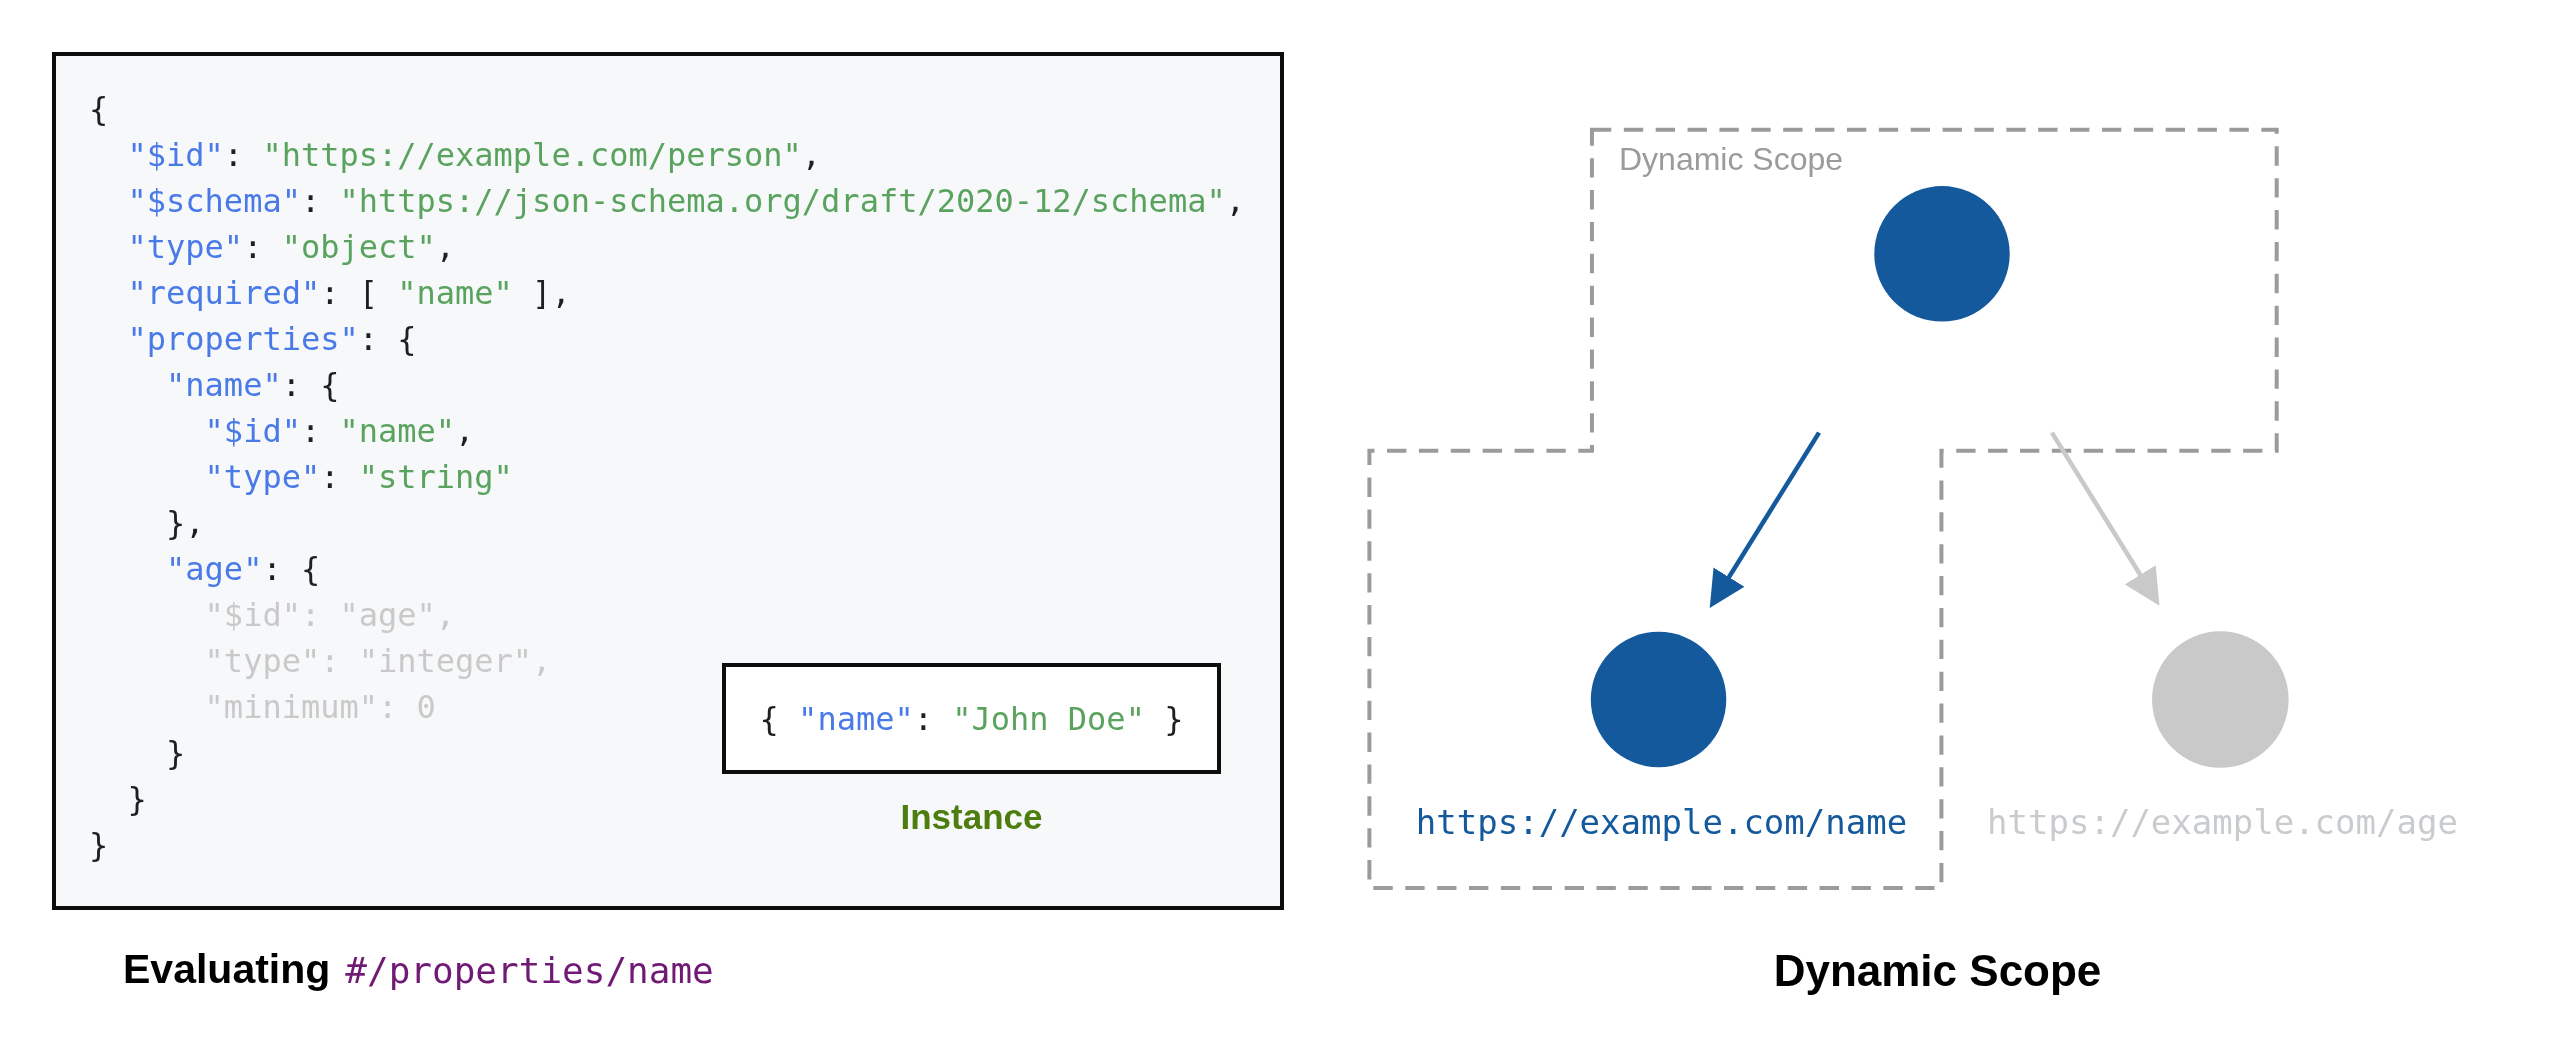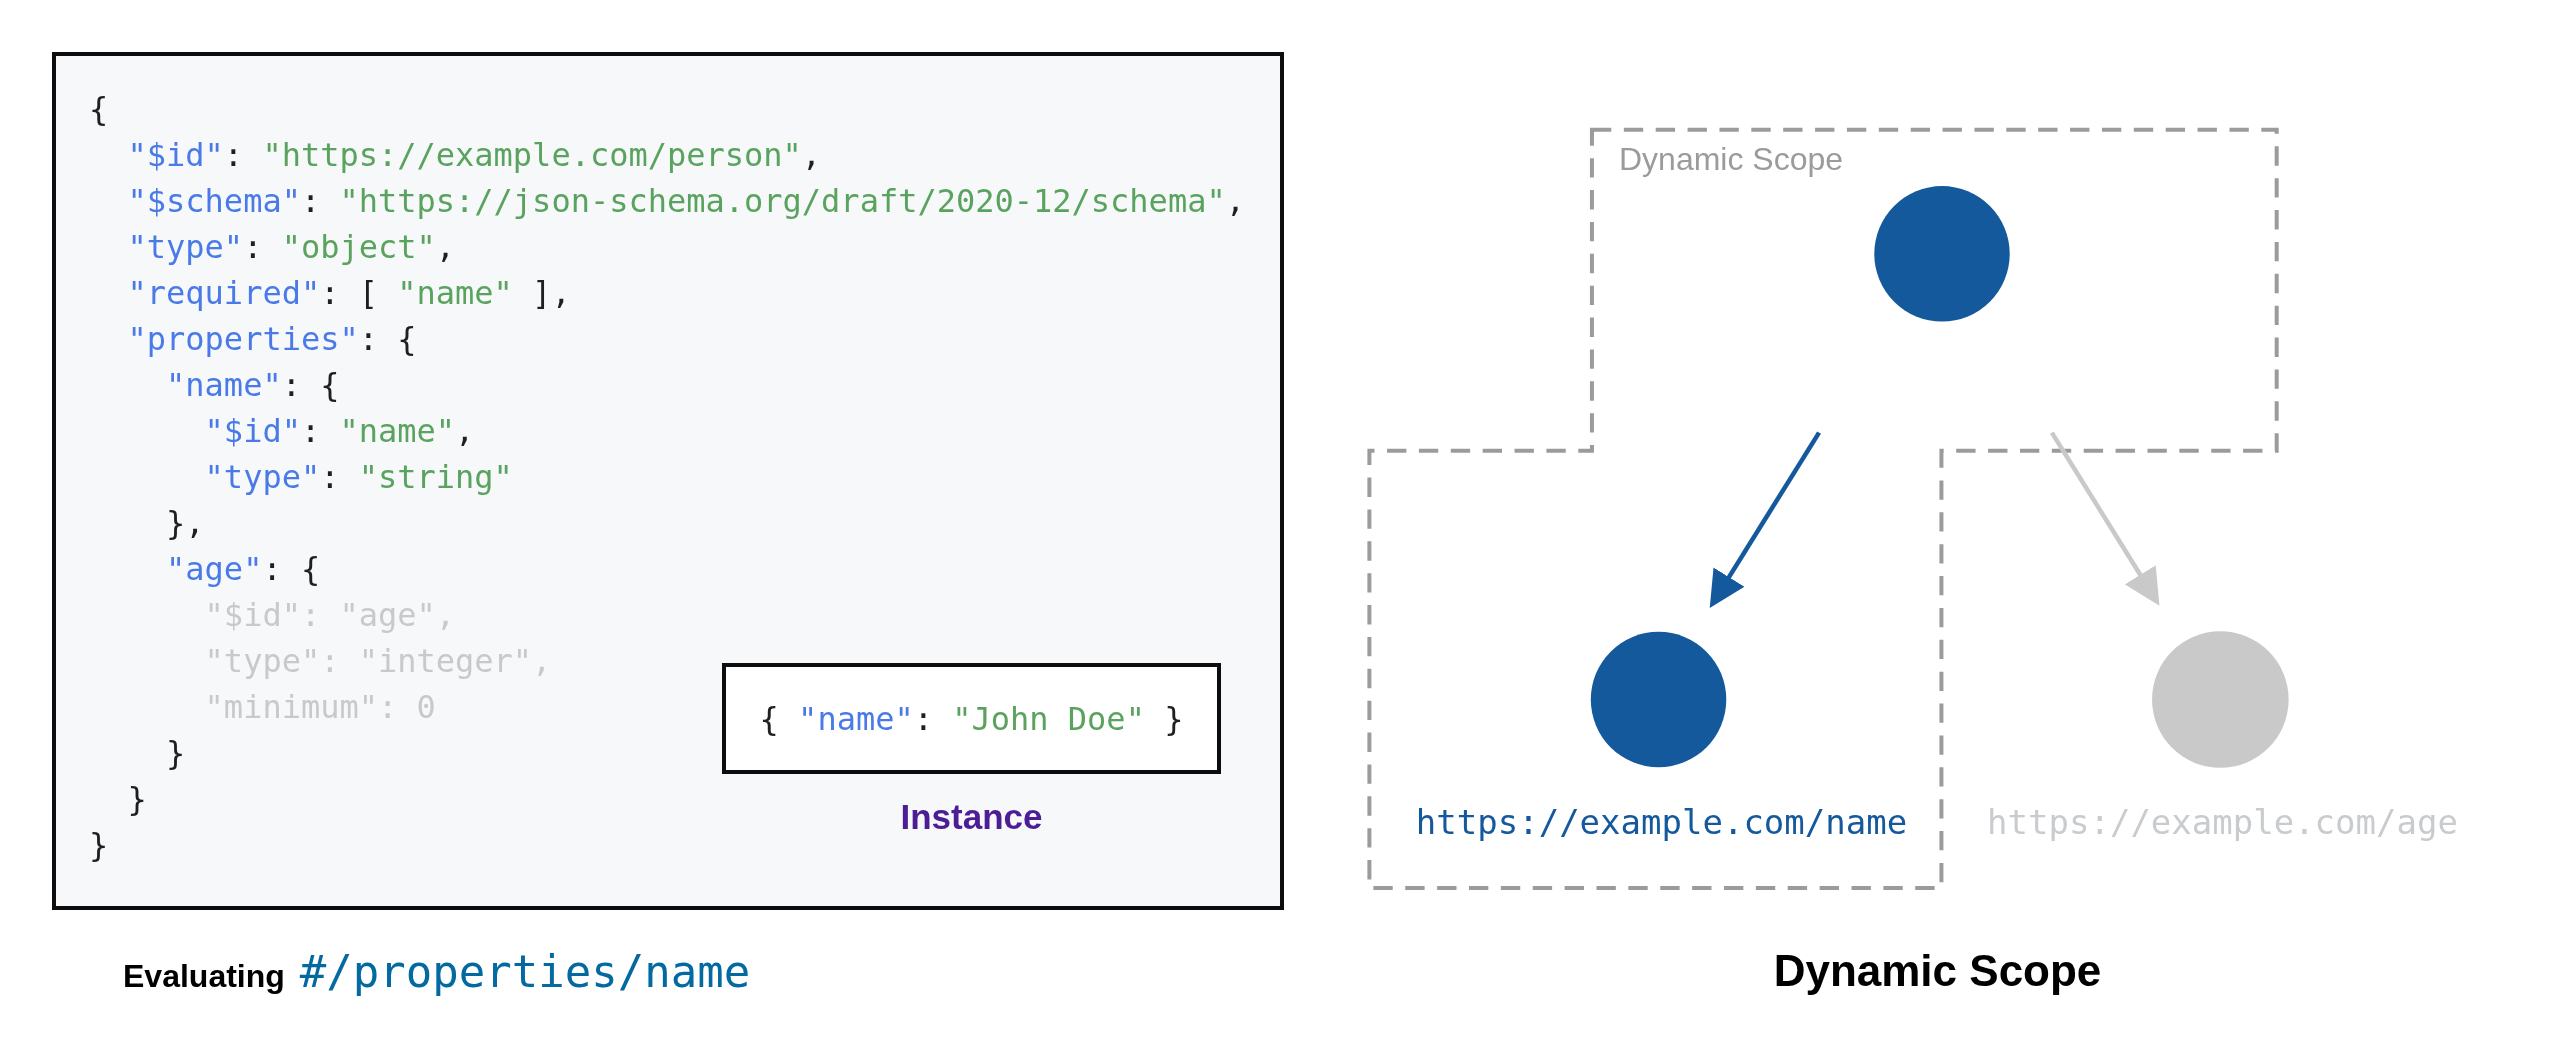--- a/index.html
+++ b/index.html
@@ -36,29 +36,29 @@
     border:4.6px solid var(--color-borderInk,#0d0d0d);
     display:flex;align-items:center;justify-content:center;
   }
   .instance-code{
     font-family:"DejaVu Sans Mono","Liberation Mono",monospace;
     font-size:32px;white-space:pre;
   }
   .instance-label{
     position:absolute;left:722px;top:797px;width:499px;
     text-align:center;
-    font-weight:bold;font-size:35px;color:#4c1d95;
+    font-weight:bold;font-size:35px;color:#4d7c0f;
   }
   .caption-left{
     position:absolute;left:123px;top:946px;
     display:flex;align-items:baseline;
     color:#000000;
   }
-  .caption-left .cap-bold{font-weight:bold;font-size:32px;margin-right:15px;}
-  .caption-left .cap-mono{font-size:44px;color:#0369a1;}
+  .caption-left .cap-bold{font-weight:bold;font-size:41px;margin-right:15px;}
+  .caption-left .cap-mono{font-size:36px;color:#701a75;}
 
   
   #diagram-svg{position:absolute;left:0;top:0;width:2576px;height:1053px;}
   .region-outline{
     fill:none;
     stroke:var(--color-dashGray,#9b9b9b);
     stroke-width:7;
     stroke-dasharray:34 22;
   }
   .node-blue{fill:var(--color-nodeBlue,#15599d);}

